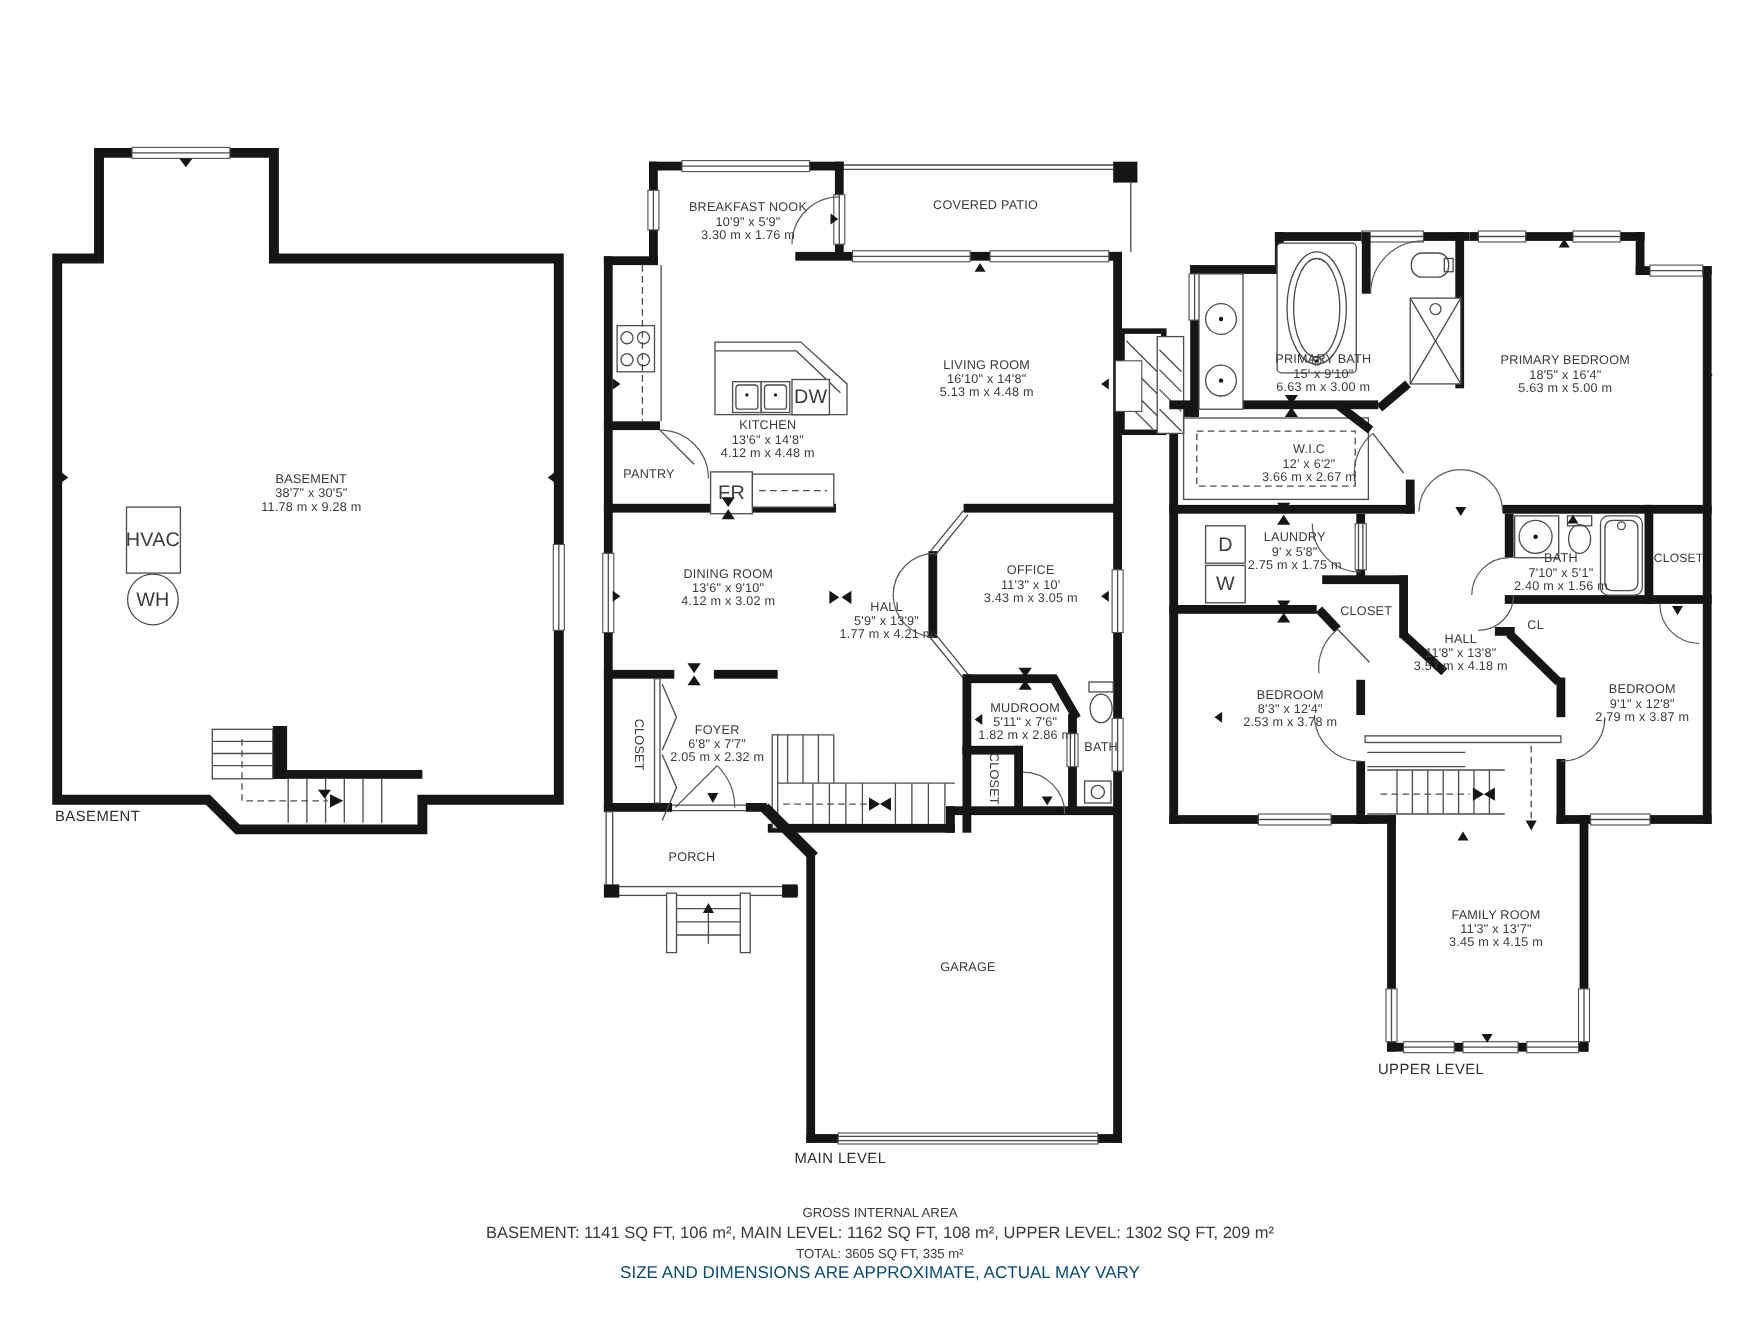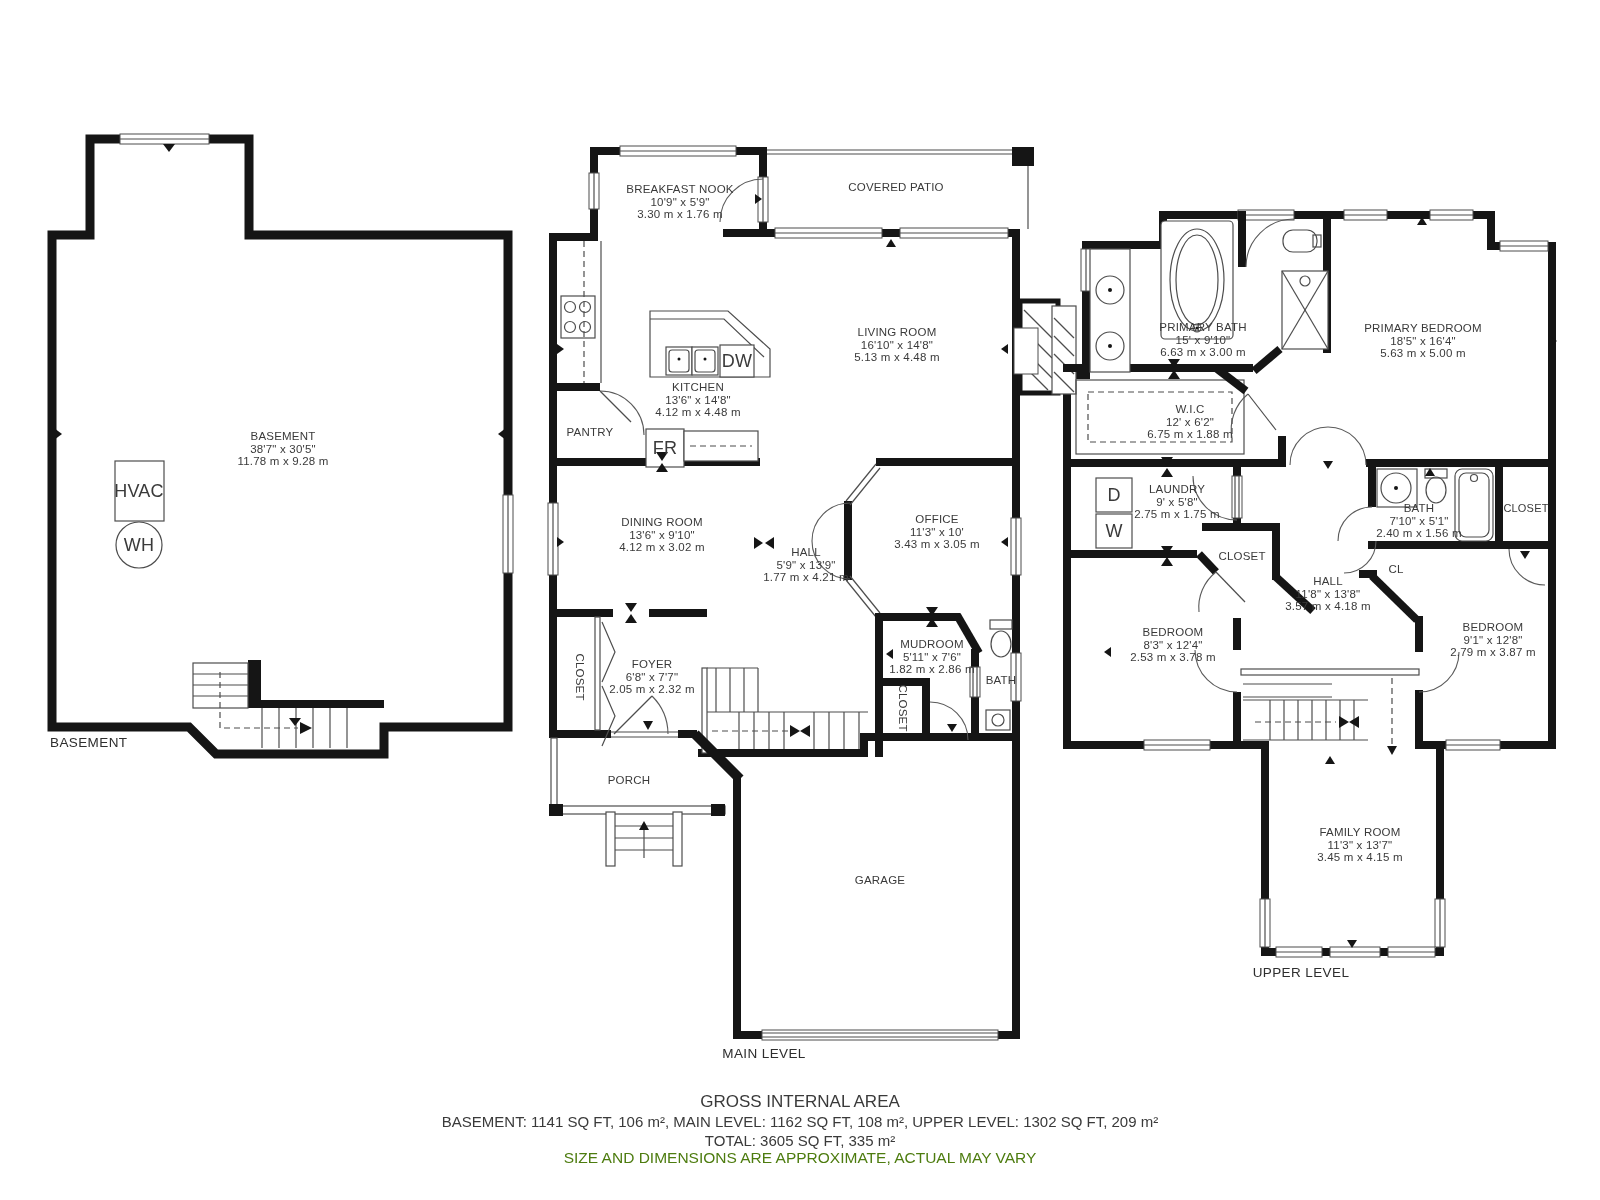--- a/index.html
+++ b/index.html
@@ -8,24 +8,24 @@
   .page svg{position:absolute;left:0;top:0}
   .lbl{position:absolute;transform:translate(-50%,-50%);text-align:center;
        font-size:11.5px;line-height:12.5px;color:#3a3a3a;letter-spacing:.2px;white-space:nowrap}
   .vert{transform:translate(-50%,-50%) rotate(90deg)}
   .fx{font-size:18px}
   .fl{position:absolute;transform:translate(-50%,-50%);font-size:13.5px;color:#2e2e2e;
       letter-spacing:.4px;white-space:nowrap}
   .fl-left{transform:translate(0,-50%)}
   .foot{position:absolute;left:800px;transform:translate(-50%,-50%);white-space:nowrap;
         color:#3a3a3a;text-align:center}
-  .foot.t1{font-size:17px}
+  .foot.t1{font-size:12px}
   .foot.t2{font-size:15px}
-  .foot.t3{font-size:15px}
-  .foot.t4{font-size:15.5px;color:#4d7c0f}
+  .foot.t3{font-size:12px}
+  .foot.t4{font-size:15.5px;color:#0c4a6e}
   
   .w{fill:#151515}
   .thk{stroke:#151515;fill:none}
   .tl{fill:none;stroke:#4d4d4d;stroke-width:1.2}
   .tw{fill:#fff;stroke:#4d4d4d;stroke-width:1.2}
   .win{fill:#fff;stroke:#4d4d4d;stroke-width:1}
   .ds{fill:none;stroke:#4d4d4d;stroke-width:1.2;stroke-dasharray:6 4}
   .mk{fill:#151515;stroke:none}
   .arc{fill:none;stroke:#5a5a5a;stroke-width:1.1}
 </style>
@@ -457,21 +457,21 @@
     <div>6.63 m x 3.00 m</div>
   </div>
   <div class="lbl" style="left:1423px;top:341px">
     <div>PRIMARY BEDROOM</div>
     <div>18'5" x 16'4"</div>
     <div>5.63 m x 5.00 m</div>
   </div>
   <div class="lbl" style="left:1190px;top:422px">
     <div>W.I.C</div>
     <div>12' x 6'2"</div>
-    <div>6.75 m x 1.88 m</div>
+    <div>3.66 m x 2.67 m</div>
   </div>
   <div class="lbl" style="left:1177px;top:502px">
     <div>LAUNDRY</div>
     <div>9' x 5'8"</div>
     <div>2.75 m x 1.75 m</div>
   </div>
   <div class="lbl fx" style="left:1114px;top:495px">D</div>
   <div class="lbl fx" style="left:1114px;top:531px">W</div>
   <div class="lbl" style="left:1242px;top:556px">CLOSET</div>
   <div class="lbl" style="left:1419px;top:521px">

